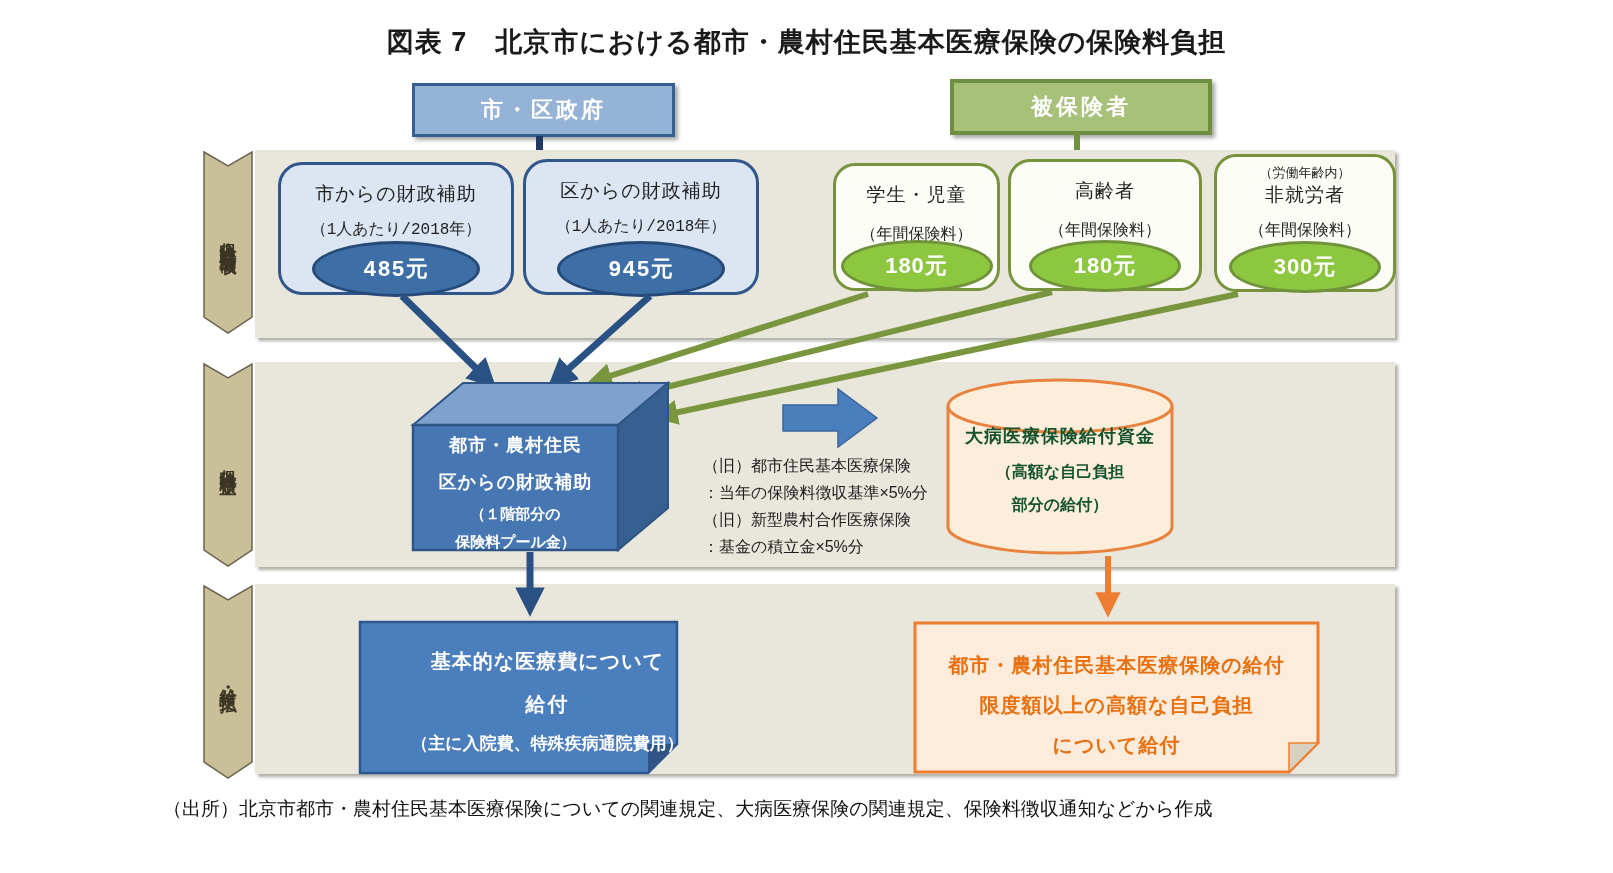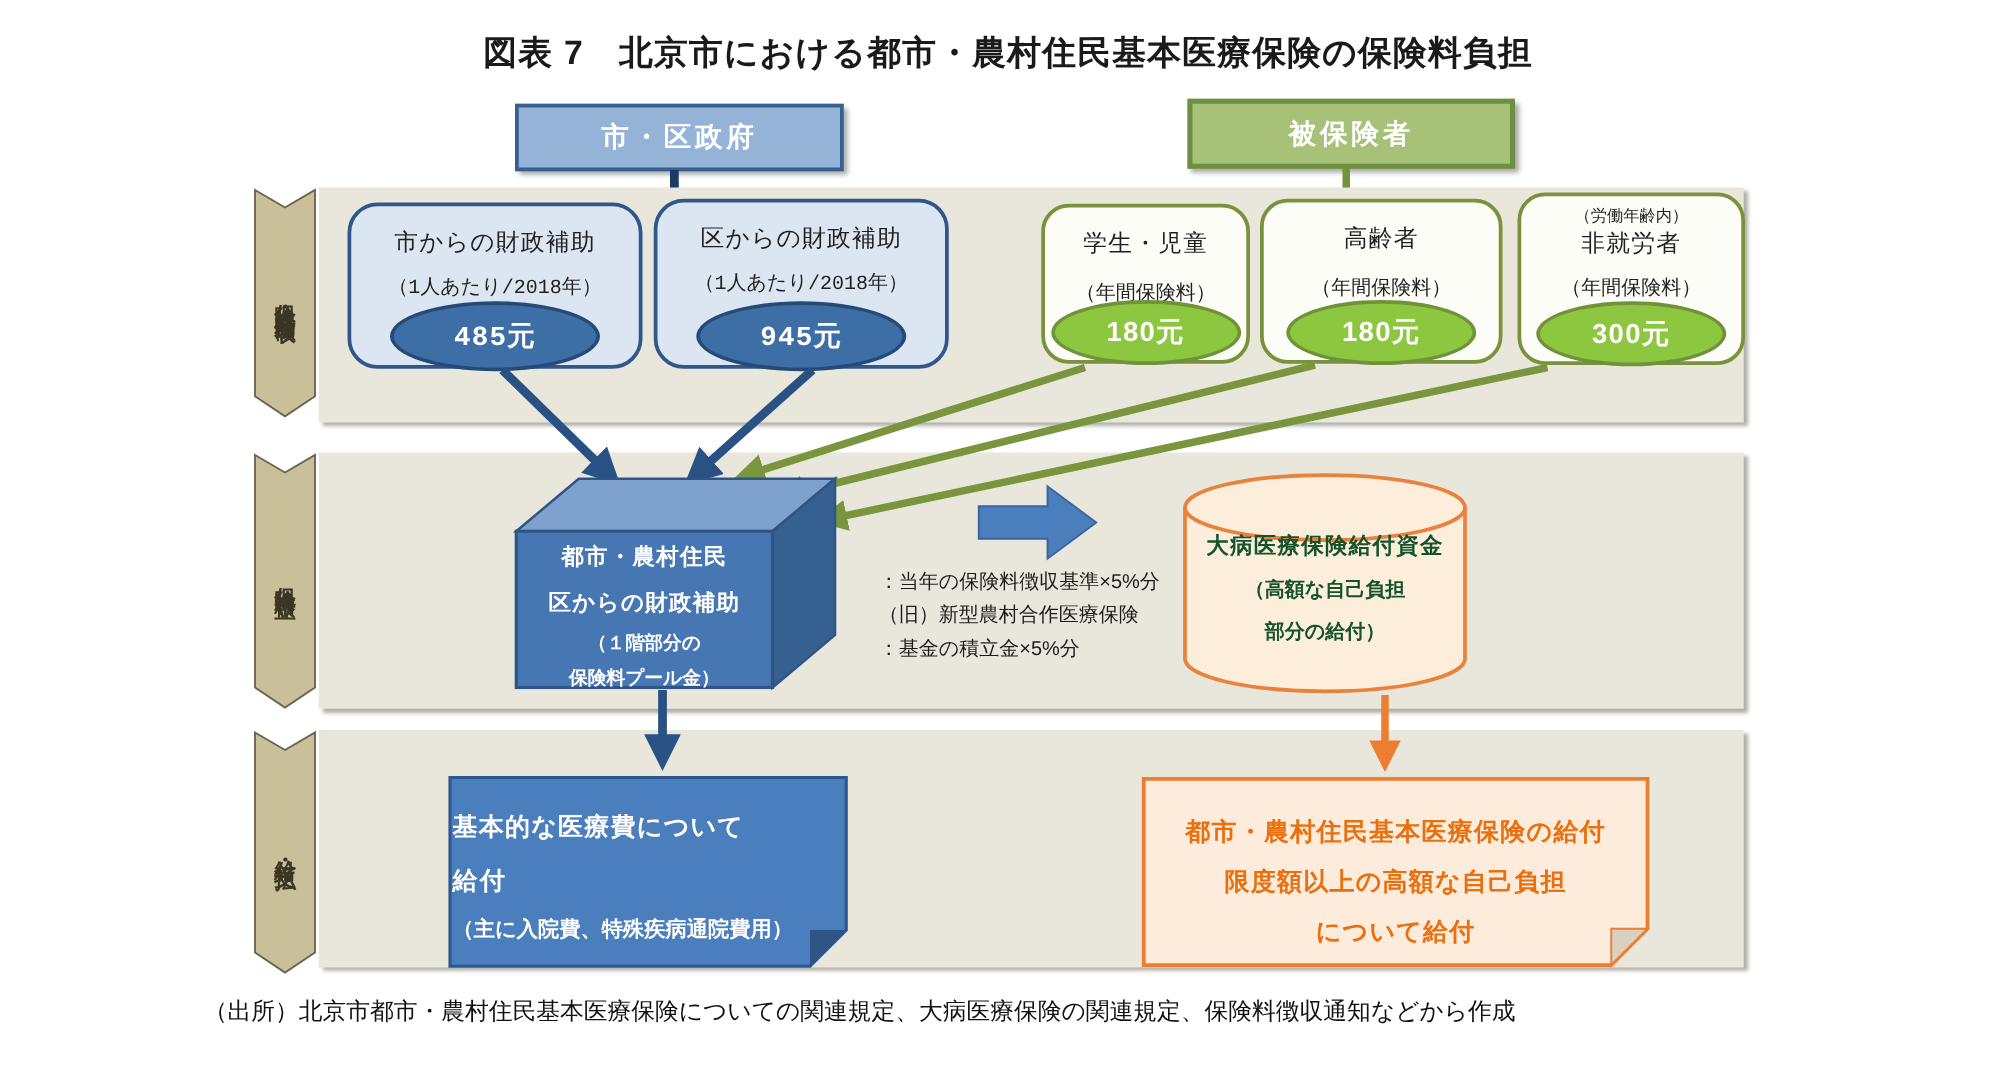--- a/index.html
+++ b/index.html
@@ -62,21 +62,21 @@
   .fund-txt .l3 { margin-bottom:9px; }
 
   .legacy-txt { left:703px; top:452px; width:280px; color:#1c1c1c; font-size:16px; }
   .legacy-txt div { line-height:27px; white-space:nowrap; }
 
   .reserve-txt { left:948px; top:424px; width:224px; text-align:center; color:#14532d; font-weight:bold; }
   .reserve-txt .l1 { font-size:18px; margin-bottom:14px; letter-spacing:1px; }
   .reserve-txt .l2 { font-size:16px; margin-bottom:12px; }
   .reserve-txt .l3 { font-size:16px; }
 
-  .basic-txt { left:362px; top:648px; width:371px; text-align:left; color:#ffffff; font-weight:bold; }
+  .basic-txt { left:362px; top:648px; width:371px; text-align:center; color:#ffffff; font-weight:bold; }
   .basic-txt .l1 { font-size:20px; margin-bottom:16px; letter-spacing:1px; }
   .basic-txt .l2 { font-size:20px; margin-bottom:14px; letter-spacing:2px; }
   .basic-txt .l3 { font-size:17px; }
 
   .cat-txt { left:920px; top:652px; width:393px; text-align:center; color:#E8700E; font-weight:bold; }
   .cat-txt div { font-size:20px; margin-bottom:13px; letter-spacing:1px; }
 
   .source { position:absolute; left:163px; top:796px; font-size:19px; color:#111111; white-space:nowrap; }
 </style>
 </head>
@@ -184,20 +184,21 @@
   <div class="ribbon-label rl3">給付・支払</div>
 
   <div class="txt fund-txt">
     <div class="l1">都市・農村住民</div>
     <div class="l2">区からの財政補助</div>
     <div class="l3">（１階部分の</div>
     <div class="l4">保険料プール金）</div>
   </div>
 
   <div class="txt legacy-txt">
+    <div>（旧）都市住民基本医療保険</div>
     <div>：当年の保険料徴収基準×5%分</div>
     <div>（旧）新型農村合作医療保険</div>
     <div>：基金の積立金×5%分</div>
   </div>
 
   <div class="txt reserve-txt">
     <div class="l1">大病医療保険給付資金</div>
     <div class="l2">（高額な自己負担</div>
     <div class="l3">部分の給付）</div>
   </div>

